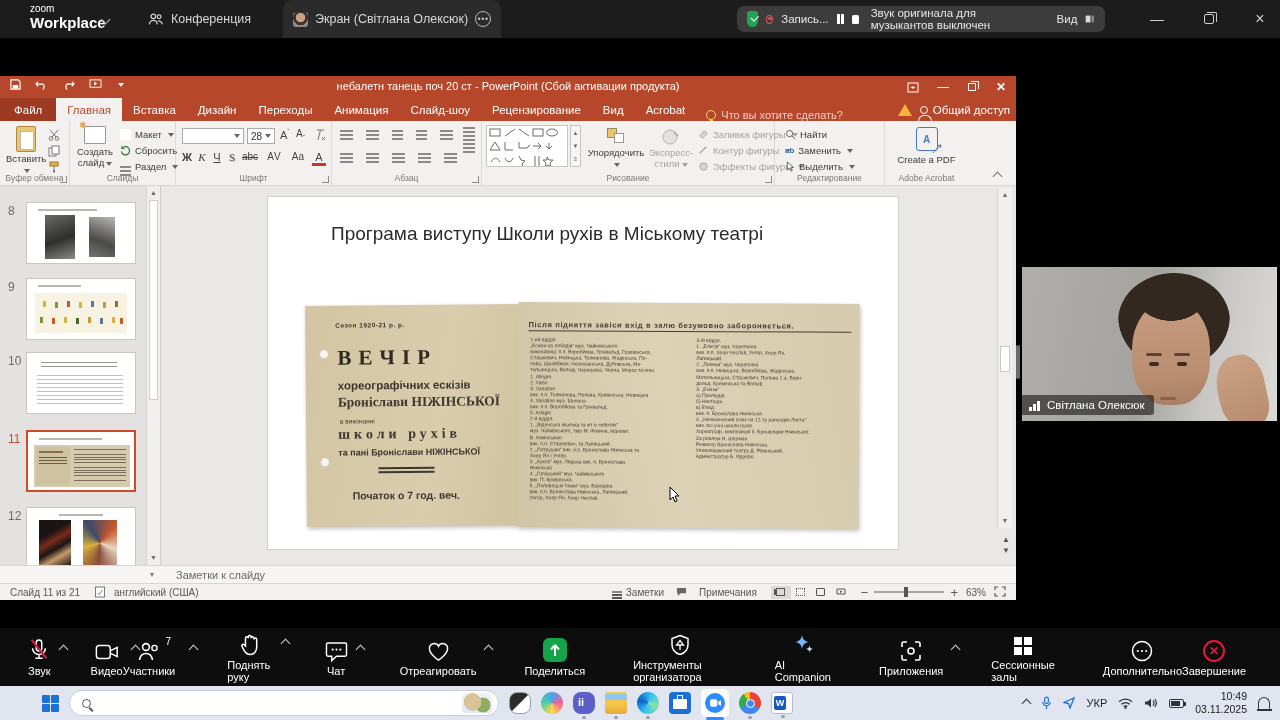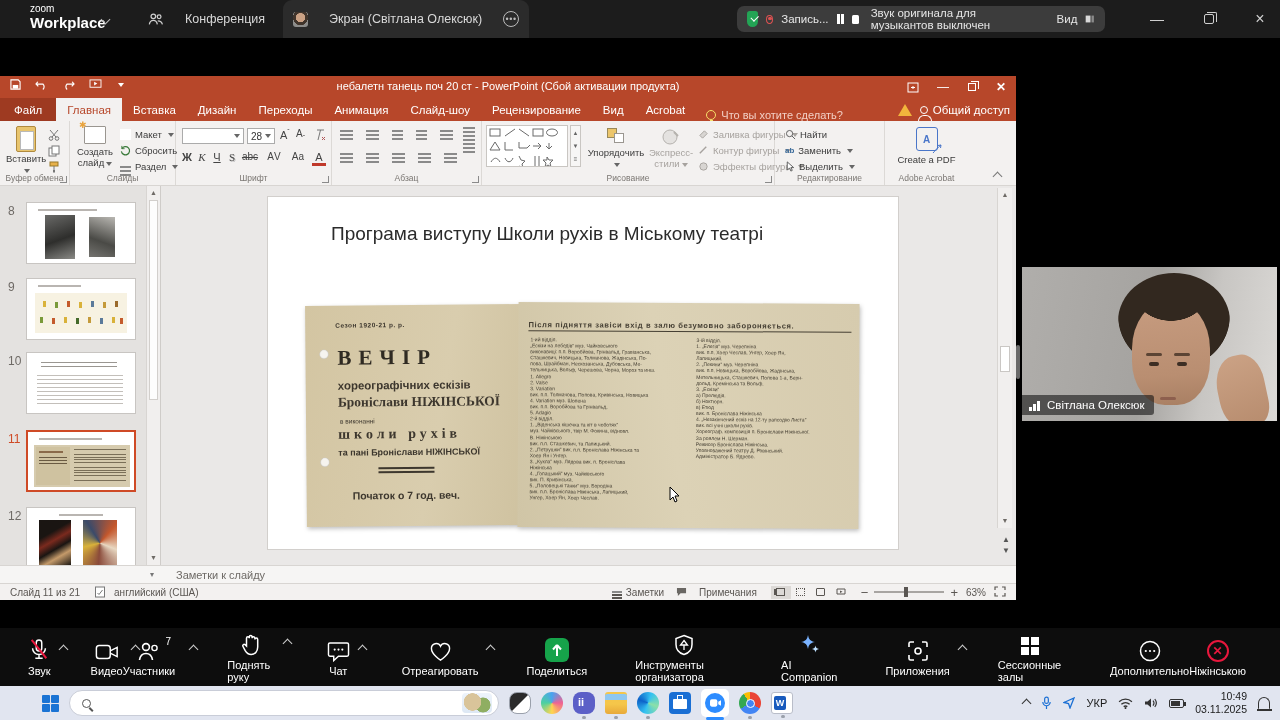--- a/index.html
+++ b/index.html
@@ -8,21 +8,21 @@
           font-family:"Liberation Sans",sans-serif;-webkit-font-smoothing:antialiased}
   .abs{position:absolute}
 
   
   #zoom-topbar{position:absolute;left:0;top:0;width:1280px;height:38px;background:#1c1c1c;color:#e4e4e4}
   .ztb-logo{position:absolute;left:30px;top:4px;line-height:1.05;color:#fff}
   .ztb-logo .l1{font-size:10px;font-weight:normal}
   .ztb-logo .l2{font-size:15px;font-weight:bold}
   .chev-down{width:7px;height:7px;border-left:1.5px solid #bdbdbd;border-bottom:1.5px solid #bdbdbd;transform:rotate(-45deg)}
   .chev-up{width:7px;height:7px;border-left:1.5px solid #cfcfcf;border-top:1.5px solid #cfcfcf;transform:rotate(45deg)}
-  .ztb-tab{position:absolute;top:0;height:38px;display:flex;align-items:center;font-size:12.5px;color:#d8d8d8;gap:21px}
+  .ztb-tab{position:absolute;top:0;height:38px;display:flex;align-items:center;font-size:12.5px;color:#d8d8d8;gap:7px}
   .ztb-tab.active{background:#2b2b2b;border-radius:9px 9px 0 0;padding:0 10px}
   .avatar-thumb{width:15px;height:15px;border-radius:3px;background:radial-gradient(circle at 50% 38%,#caa184 0 38%,#40342b 40% 62%,#8d8d8b 63%)}
   .ellipsis-btn{width:16px;height:16px;border:1.3px solid #bbb;border-radius:50%;display:flex;align-items:center;justify-content:center;color:#bbb;font-size:9px;letter-spacing:.5px;line-height:0}
   #rec-pill{position:absolute;left:737px;top:6px;width:368px;height:26px;background:#3c3c3c;border-radius:7px;display:flex;align-items:center;gap:8px;padding:0 10px;font-size:11.5px;color:#e6e6e6}
   .shield-g{width:15px;height:16px;background:#23a455;border-radius:3px 3px 6px 6px;position:relative}
   .shield-g:after{content:"";position:absolute;left:4px;top:4px;width:6px;height:3.5px;border-left:1.8px solid #fff;border-bottom:1.8px solid #fff;transform:rotate(-45deg)}
   .rec-dot{width:9px;height:9px;border:1.6px solid #e05252;border-radius:50%;position:relative}
   .rec-dot:after{content:"";position:absolute;left:1.4px;top:1.4px;width:3.5px;height:3.5px;background:#e05252;border-radius:50%}
   .pause-ic{width:8px;height:10px;border-left:3px solid #fff;border-right:3px solid #fff}
   .stop-ic{width:9px;height:9px;background:#fff;border-radius:1.5px}
@@ -790,21 +790,21 @@
       </span>
       <span>Дополнительно</span>
     </div>
 
     <div class="spacer"></div>
 
     <div class="zt-item" style="margin-right:20px">
       <span class="zt-icon">
           <span class="end-ic">✕</span>
         </span>
-      <span>Ніжінською</span>
+      <span>Завершение</span>
     </div>
   </div>
 
   <div id="taskbar">
     <div class="tb-left">
       <span class="start-ic">
           <i></i>
           <i></i>
           <i></i>
           <i></i>

